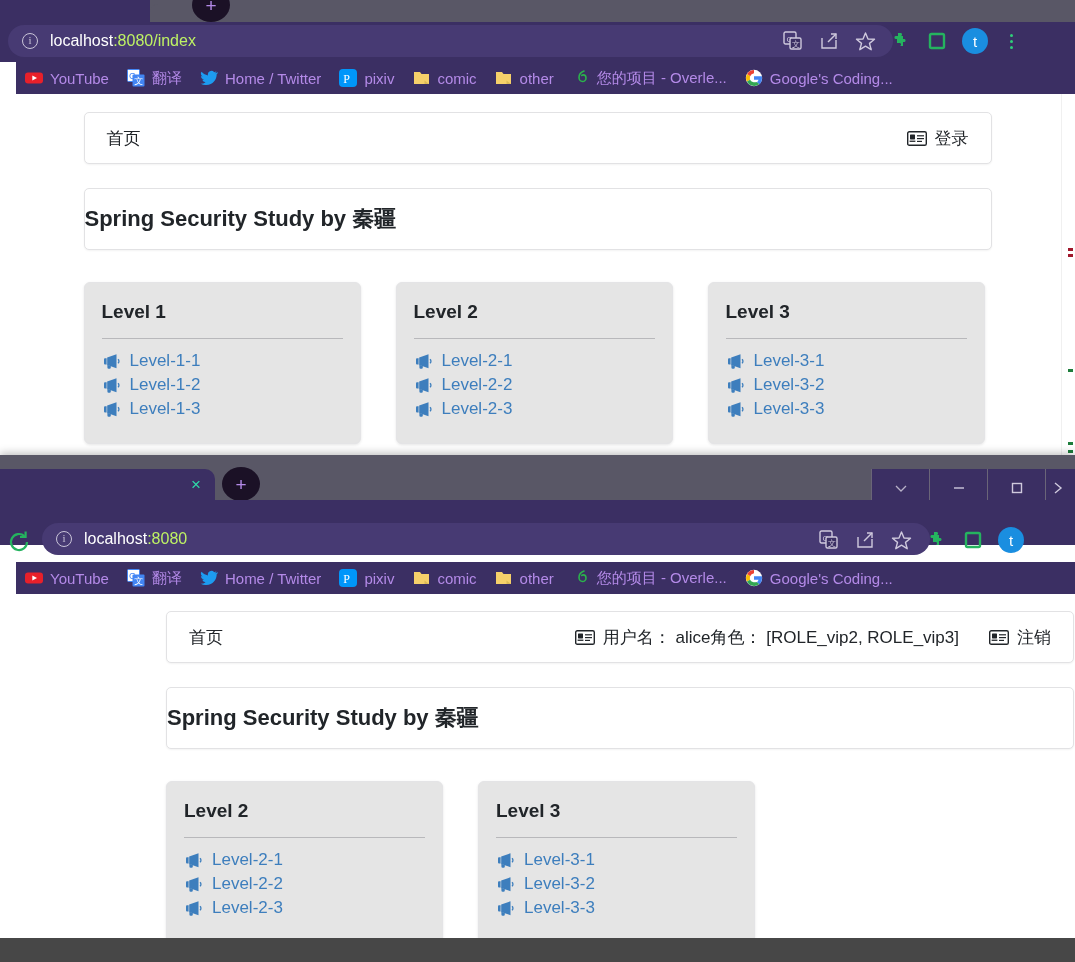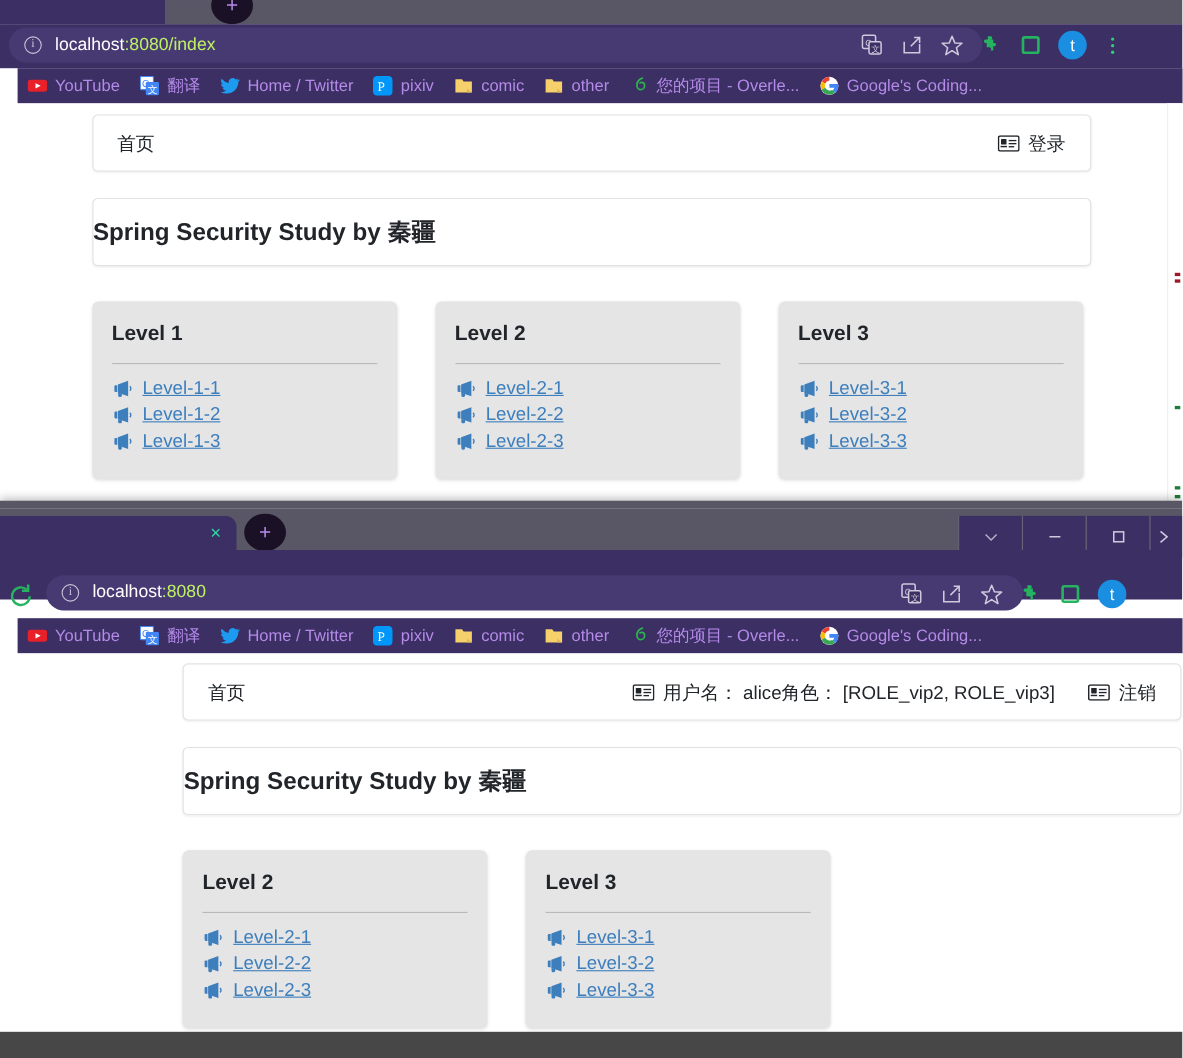--- a/index.html
+++ b/index.html
@@ -73,21 +73,21 @@
   }
   .bm .lbl { font-size:15px; color:#b48ae8; }
   .bm .fav { width:18px; height:18px; display:flex; align-items:center; justify-content:center; flex:0 0 auto; }
   .bm .fav svg { display:block; }
 
   
   .page { background:#ffffff; position:absolute; left:0; width:1075px; }
   .page1 { top:94px; height:376px; }
   .page2 { top:594px; height:344px; }
 
-  .container { margin:0 auto; }
+  .container { margin:8px auto; }
   .c1 { width:908px; padding-top:10px; }
   .c2 { width:908px; padding-top:9px; margin-left:166px; }
 
   .navcard {
     background:#fff; border:1px solid #e2e2e4; border-radius:5px;
     height:52px; display:flex; align-items:center; padding:0 22px;
     box-shadow:0 1px 2px rgba(0,0,0,0.05);
   }
   .navcard .home { font-size:17px; color:#212529; }
   .navcard .spacer { flex:1; }
@@ -105,21 +105,21 @@
 
   .cards { margin-top:32px; display:flex; gap:35px; }
   .card {
     width:277px; background:#e5e5e5; border:1px solid #e4e4e6; border-radius:6px;
     padding:18px 17px 20px 17px;
     box-shadow:0 1px 3px rgba(0,0,0,0.10);
   }
   .card h3 { font-size:19px; font-weight:bold; color:#212529; margin-bottom:15px; }
   .card hr { border:none; border-top:1px solid #b8b8bb; margin-bottom:12px; }
   .card .link { display:flex; align-items:center; gap:9px; margin-bottom:4px; }
-  .card .link .lbl { font-size:17px; color:#3d7ebd;text-decoration:underline; }
+  .card .link .lbl { font-size:17px; color:#3d7ebd; }
   .horn { width:19px; height:17px; flex:0 0 auto; }
 
   
   .win2 { position:absolute; left:0; top:455px; width:1075px; height:507px; overflow:hidden;
           box-shadow:0 -2px 8px rgba(0,0,0,0.25); }
   .w2top { position:absolute; left:0; top:0; width:1075px; height:7px; background:#595766; }
   .tabstrip2 { position:absolute; left:0; top:7px; width:1075px; height:38px; background:#595766; }
   .tabstrip2 .tab {
     position:absolute; left:0; top:7px; width:215px; height:31px;
     background:#3b2f63; border-radius:0 10px 0 0;

